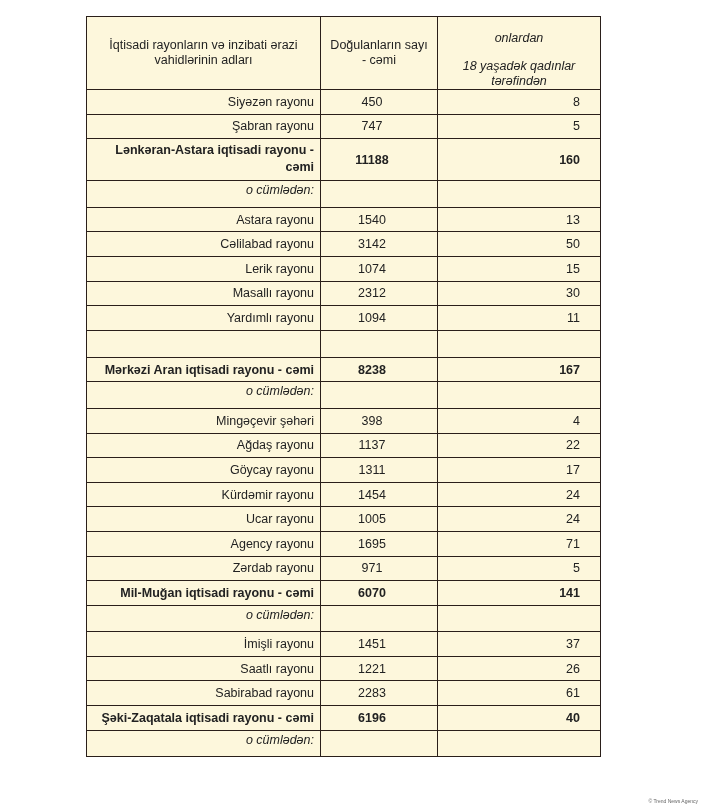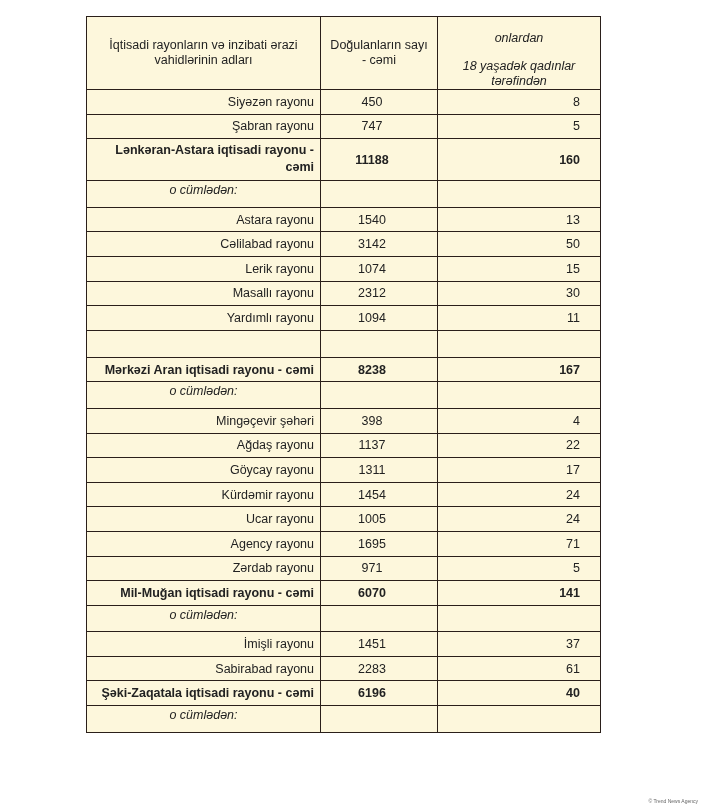--- a/index.html
+++ b/index.html
@@ -13,21 +13,21 @@
   th { font-weight: normal; text-align: center; line-height: 15px; height: 61px; }
   th.h3 { font-style: italic; vertical-align: top; padding-top: 0; }
   th.h3 .top { display: block; margin-top: 14px; margin-bottom: 13px; }
   td.name { padding-left: 30px; text-align: right; }
   td.num { text-align: center; padding-right: 20px; }
   td.num3 { text-align: right; padding-right: 20px; }
   tr.total td { font-weight: bold; }
   tr.total td.name { padding-left: 6px; }
   tr.total.tall td { height: 38px; }
   tr.total.tall td.name { line-height: 17px; vertical-align: top; padding-top: 3px; }
-  tr.sub td.name { font-style: italic; text-align: center; padding-left: 6px; vertical-align: top; padding-top: 2px; }
+  tr.sub td.name { font-style: italic; padding-left: 6px; vertical-align: top; padding-top: 2px; }
   tr.blank td { height: 26px; }
   .wm { position: absolute; right: 3px; bottom: 3px; font-size: 5px; color: #666; }
 </style>
 </head>
 <body>
 
 <table>
   <colgroup>
       <col class="c1">
       <col class="c2">
@@ -148,20 +148,25 @@
         <td class="name">o cümlədən:</td>
         <td class="num"></td>
         <td class="num3"></td>
       </tr>
       <tr class="">
         <td class="name">İmişli rayonu</td>
         <td class="num">1451</td>
         <td class="num3">37</td>
       </tr>
       <tr class="">
+        <td class="name">Saatlı rayonu</td>
+        <td class="num">1221</td>
+        <td class="num3">26</td>
+      </tr>
+      <tr class="">
         <td class="name">Sabirabad rayonu</td>
         <td class="num">2283</td>
         <td class="num3">61</td>
       </tr>
       <tr class="total">
         <td class="name">Şəki-Zaqatala iqtisadi rayonu - cəmi</td>
         <td class="num">6196</td>
         <td class="num3">40</td>
       </tr>
       <tr class="sub">

